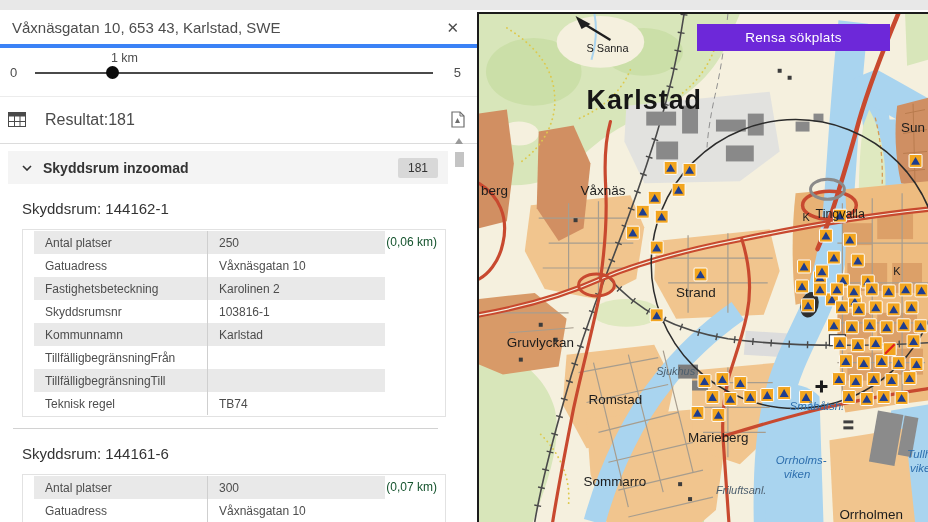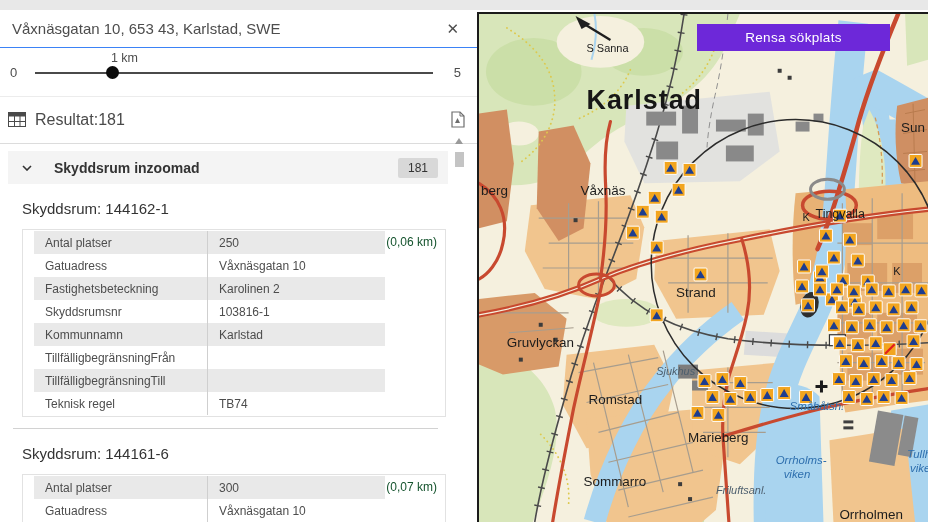--- a/index.html
+++ b/index.html
@@ -2,41 +2,41 @@
 <html><head>
 <meta charset="utf-8">
 <style>
   html,body{margin:0;padding:0}
   body{width:928px;height:522px;overflow:hidden;position:relative;background:#fff;
        font-family:"Liberation Sans",sans-serif;color:#4d4d4d}
   .top-strip{position:absolute;left:0;top:0;width:928px;height:10px;background:#e8e8e8}
 
   
   .panel{position:absolute;left:0;top:10px;width:477px;height:512px;background:#fff}
-  .address-bar{position:absolute;top:0;left:0;right:0;height:38px;border-bottom:1px solid #3b82f6;
+  .address-bar{position:absolute;top:0;left:0;right:0;height:38px;border-bottom:4px solid #3b82f6;
                display:flex;align-items:center;padding:0 12px;box-sizing:border-box}
   .addr{flex:1;font-size:15px;color:#4d4d4d;white-space:nowrap;overflow:hidden}
   .close-btn{background:none;border:0;font-size:15px;color:#4d4d4d;cursor:pointer;padding:0 6px;line-height:1}
 
   .slider-row{position:absolute;top:38px;left:0;right:0;height:48px;border-bottom:1px solid #ececec}
   .s-min{position:absolute;left:10px;top:17px;font-size:13px}
   .s-max{position:absolute;right:16px;top:17px;font-size:13px}
   .s-track{position:absolute;left:35px;top:24px;width:398px;height:2px;background:#4a4a4a}
   .s-handle{position:absolute;left:71px;top:-6px;width:13px;height:13px;border-radius:50%;background:#0b0b0b;cursor:pointer}
   .s-value{position:absolute;left:53px;top:-21px;width:50px;text-align:right;font-size:12.5px;color:#4d4d4d}
 
   .results-bar{position:absolute;top:86px;left:0;right:0;height:48px;border-bottom:1px solid #dcdcdc;
                display:flex;align-items:center;padding:0 12px 0 8px;box-sizing:border-box}
-  .results-text{font-size:16px;color:#4a4a4a;margin-left:9px;flex:1}
+  .results-text{font-size:16px;color:#4a4a4a;margin-left:19px;flex:1}
   .icon-btn{background:none;border:0;padding:0;cursor:pointer;display:flex;align-items:center}
 
   .results-area{position:absolute;top:134px;left:0;width:452px;bottom:0;overflow:hidden}
   .accordion{margin:7px 0 0 8px;width:440px;height:33px;background:#f4f4f4;display:flex;align-items:center;
              padding:0 10px 0 14px;box-sizing:border-box;cursor:pointer}
-  .acc-title{font-size:14px;font-weight:bold;color:#333;margin-left:22px;flex:1}
+  .acc-title{font-size:14px;font-weight:bold;color:#333;margin-left:11px;flex:1}
   .badge{background:#d8d8d8;color:#333;font-size:12px;padding:3px 10px;border-radius:2px}
 
   .shelter-card h2{font-size:15px;color:#333;margin:16px 0 12px 22px;font-weight:normal}
   .twrap{position:relative;margin-left:22px;width:424px;border:1px solid #e2e2e2;box-sizing:border-box;
          padding:1px 0 1px 11px;background:#fff}
   .rows{width:352px}
   .trow{display:flex;height:23px}
   .trow.shade .tc{background:#e9e9e9}
   .tc{display:flex;align-items:center;font-size:12px;color:#4d4d4d;box-sizing:border-box}
   .tl{width:174px;padding-left:11px;border-right:1px solid #cfcfcf}

